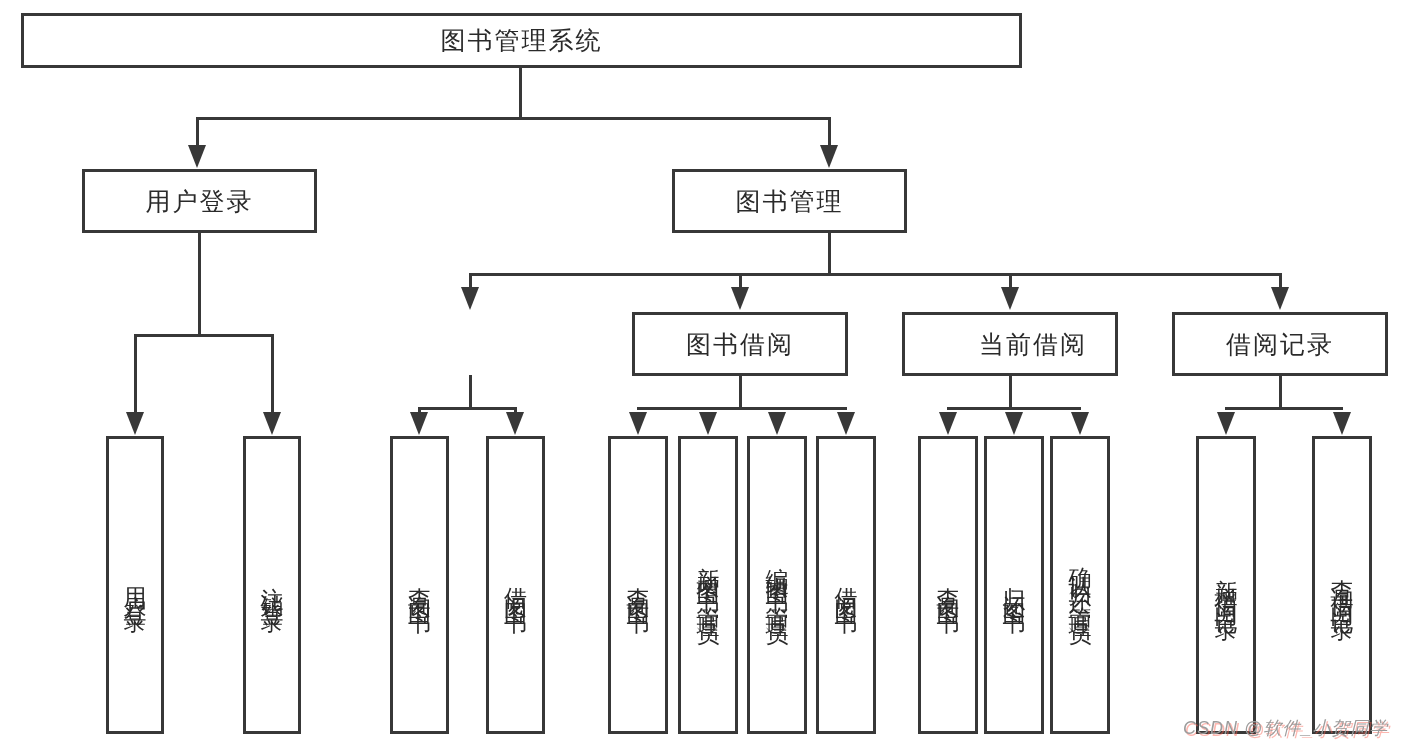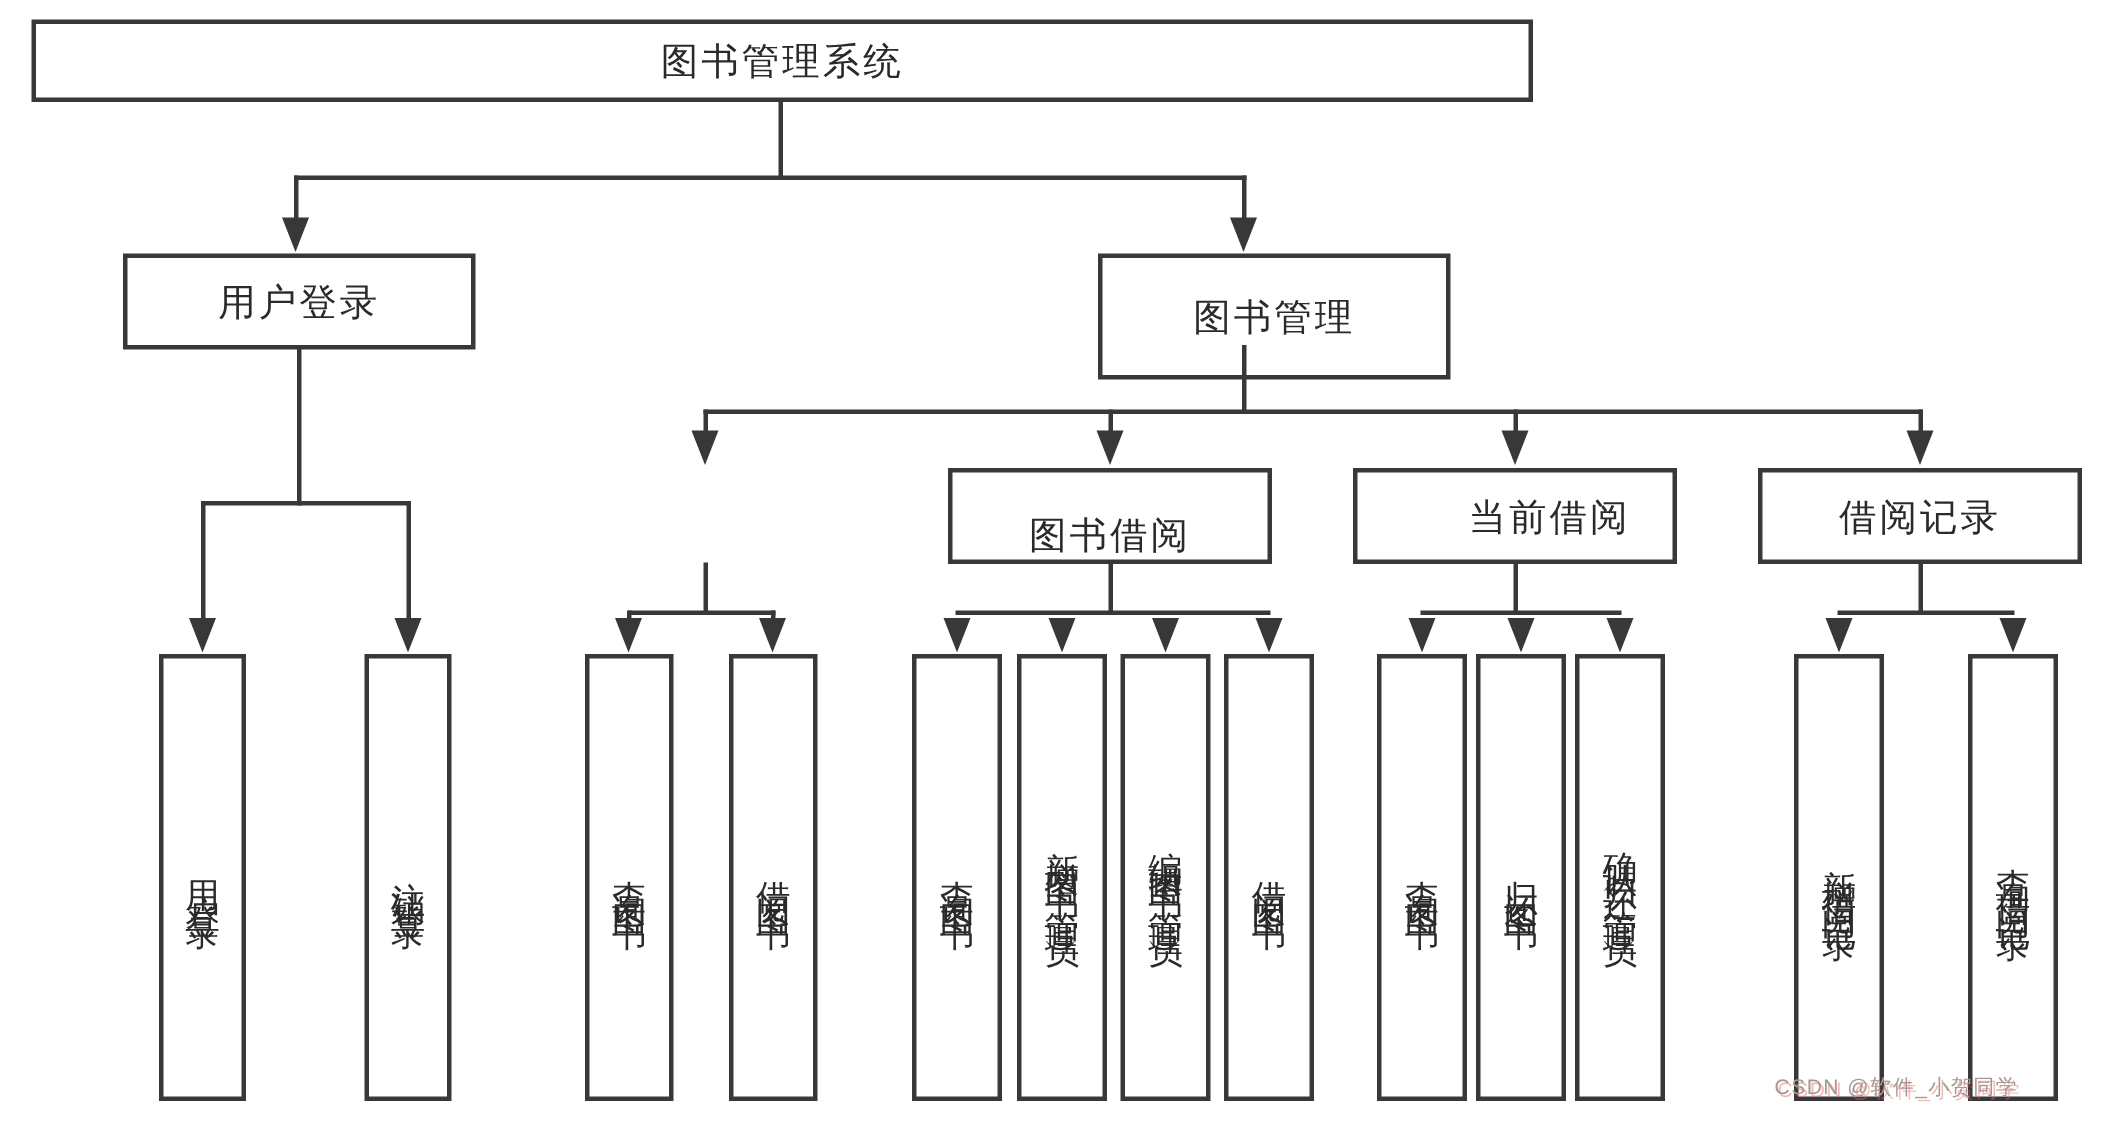--- a/index.html
+++ b/index.html
@@ -12,22 +12,22 @@
     display:flex;align-items:center;justify-content:center;
     color:#2a2a2a;font-size:25px;letter-spacing:2px;white-space:nowrap;
   }
   .leaf{font-size:23px;letter-spacing:0;}
   .vtext{writing-mode:vertical-rl;text-orientation:mixed;letter-spacing:8px;line-height:1;}
   .lv{position:absolute;width:3px;background:#383838;}
   .lh{position:absolute;height:3px;background:#383838;}
   .arr{position:absolute;width:0;height:0;border-left:9px solid transparent;
        border-right:9px solid transparent;border-top:23px solid #383838;}
   .wm{
-    position:absolute;left:1183px;top:716px;font-size:14px;letter-spacing:1px;
-    color:#9c9c9c;text-shadow:2px 2px 0 rgba(250,95,80,0.45);white-space:nowrap;
+    position:absolute;left:1183px;top:716px;font-size:18px;letter-spacing:1px;
+    color:#9c9c9c;text-shadow:2px 2px 0 rgba(250,95,80,0.45);white-space:nowrap;font-style:italic;
   }
 </style>
 </head>
 <body>
 
 <div class="canvas">
 
   <div class="bx" style="left:21px;top:13px;width:1001px;height:55px;">
     <span>图书管理系统</span>
   </div>
@@ -35,21 +35,21 @@
   <div class="lv" style="left:519px;top:66px;height:54px;"></div>
   <div class="lh" style="left:196px;top:117px;width:635px;"></div>
   <div class="lv" style="left:196px;top:117px;height:29px;"></div>
   <div class="lv" style="left:828px;top:117px;height:29px;"></div>
   <div class="arr" style="left:188px;top:145px;"></div>
   <div class="arr" style="left:820px;top:145px;"></div>
 
   <div class="bx" style="left:82px;top:169px;width:235px;height:64px;">
     <span>用户登录</span>
   </div>
-  <div class="bx" style="left:732px;top:169px;width:235px;height:84px;">
+  <div class="bx" style="left:672px;top:169px;width:235px;height:64px;">
     <span>图书管理</span>
   </div>
 
   <div class="lv" style="left:198px;top:230px;height:107px;"></div>
   <div class="lh" style="left:134px;top:334px;width:140px;"></div>
   <div class="lv" style="left:134px;top:334px;height:80px;"></div>
   <div class="lv" style="left:271px;top:334px;height:80px;"></div>
   <div class="arr" style="left:126px;top:412px;"></div>
   <div class="arr" style="left:263px;top:412px;"></div>
 
@@ -57,21 +57,21 @@
   <div class="lh" style="left:469px;top:273px;width:813px;"></div>
   <div class="lv" style="left:469px;top:273px;height:16px;"></div>
   <div class="lv" style="left:739px;top:273px;height:16px;"></div>
   <div class="lv" style="left:1009px;top:273px;height:16px;"></div>
   <div class="lv" style="left:1279px;top:273px;height:16px;"></div>
   <div class="arr" style="left:461px;top:287px;"></div>
   <div class="arr" style="left:731px;top:287px;"></div>
   <div class="arr" style="left:1001px;top:287px;"></div>
   <div class="arr" style="left:1271px;top:287px;"></div>
 
-  <div class="bx" style="left:632px;top:312px;width:216px;height:64px;align-items:flex-end;">
+  <div class="bx" style="left:632px;top:312px;width:216px;height:64px;">
     <span>图书借阅</span>
   </div>
   <div class="bx" style="left:902px;top:312px;width:216px;height:64px;padding-left:46px;">
     <span>当前借阅</span>
   </div>
   <div class="bx" style="left:1172px;top:312px;width:216px;height:64px;">
     <span>借阅记录</span>
   </div>
 
   <div class="lv" style="left:469px;top:375px;height:35px;"></div>

